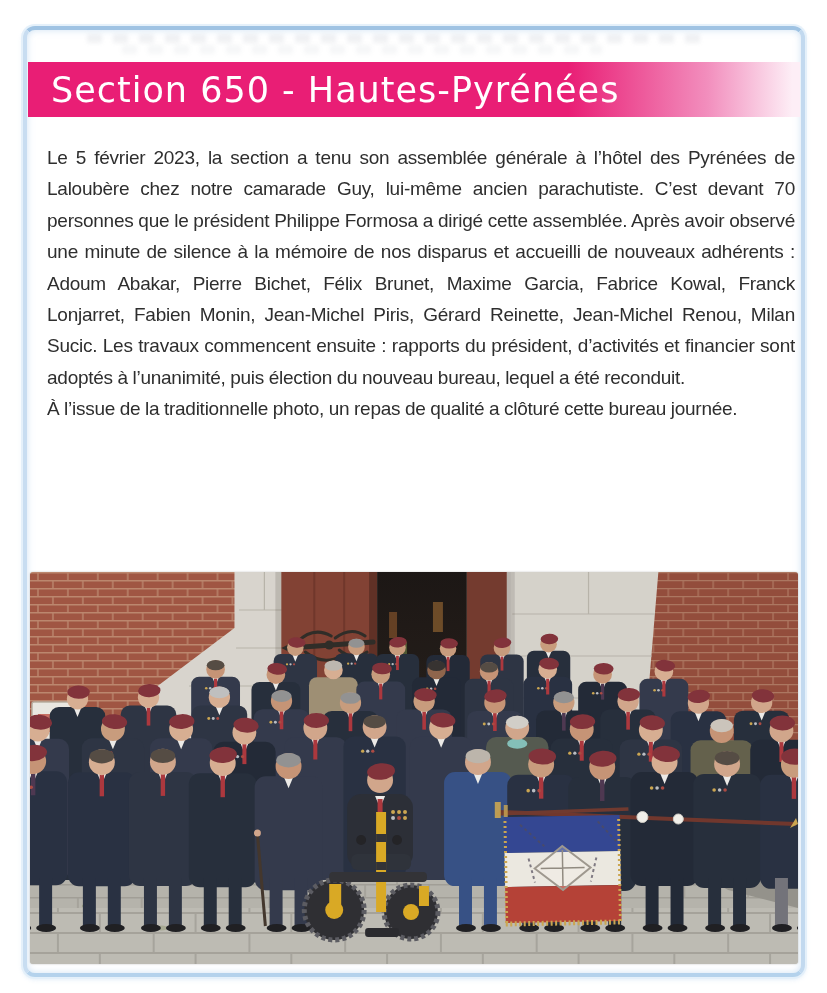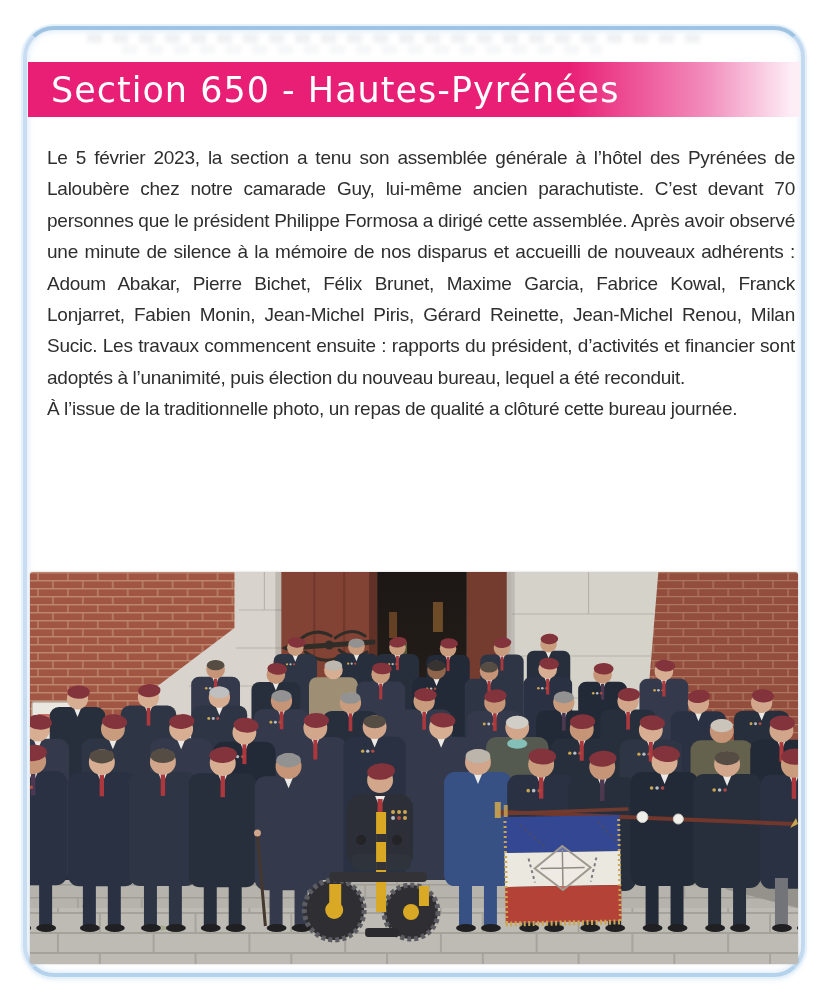--- a/index.html
+++ b/index.html
@@ -1,20 +1,20 @@
 <!DOCTYPE html>
 <html><head>
 <meta charset="utf-8">
 <style>
   html,body{margin:0;padding:0;background:#ffffff;}
   .canvas{position:relative;width:827px;height:993px;background:#ffffff;overflow:hidden;
           font-family:"Liberation Sans",sans-serif;}
   
   .page{position:absolute;left:23px;top:26px;width:782px;height:951px;box-sizing:border-box;
-        background:#ffffff;border-radius:31px;
+        background:#ffffff;border-radius:12px;
         border:4px solid #b7d4ee;
         border-top-color:#9fc3e3;border-left-color:#c8ddf1;border-right-color:#c2d9ef;border-bottom-color:#b4d2ec;
         box-shadow:0 0 0 2px #e4f0fa, inset 0 0 7px rgba(168,203,233,.55), 0 2px 5px rgba(170,205,235,.45);}
   
   .ghost{position:absolute;left:60px;top:4px;width:620px;height:9px;opacity:.55;filter:blur(2px);
          background:repeating-linear-gradient(90deg, rgba(148,156,170,.25) 0 15px, rgba(148,156,170,0) 15px 26px);}
   .ghost.g2{left:95px;top:15px;width:480px;opacity:.35;}
   
   .banner{position:absolute;left:1px;top:32px;right:1px;height:55px;
           background:linear-gradient(90deg,#e91e75 0%,#e91e75 70%,#f28ebd 88%,#fdeef6 99%);

